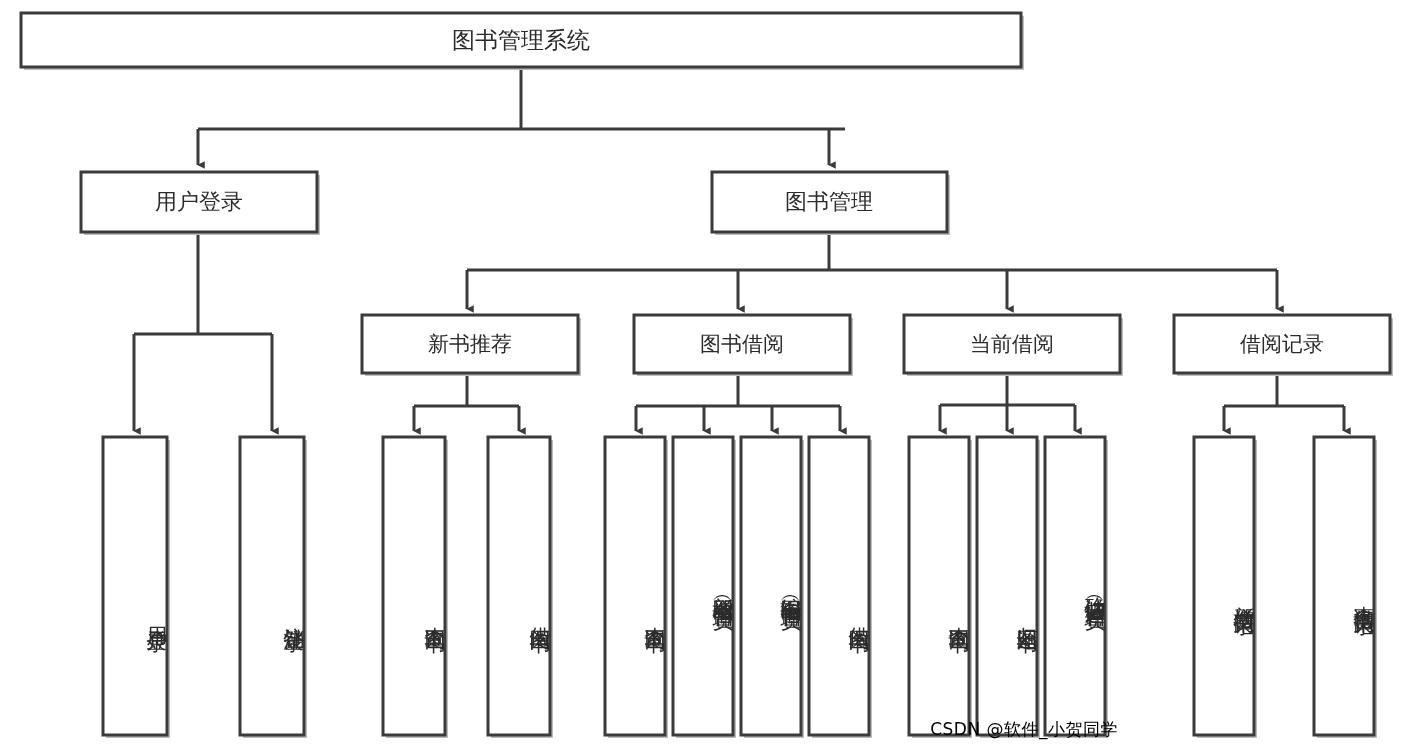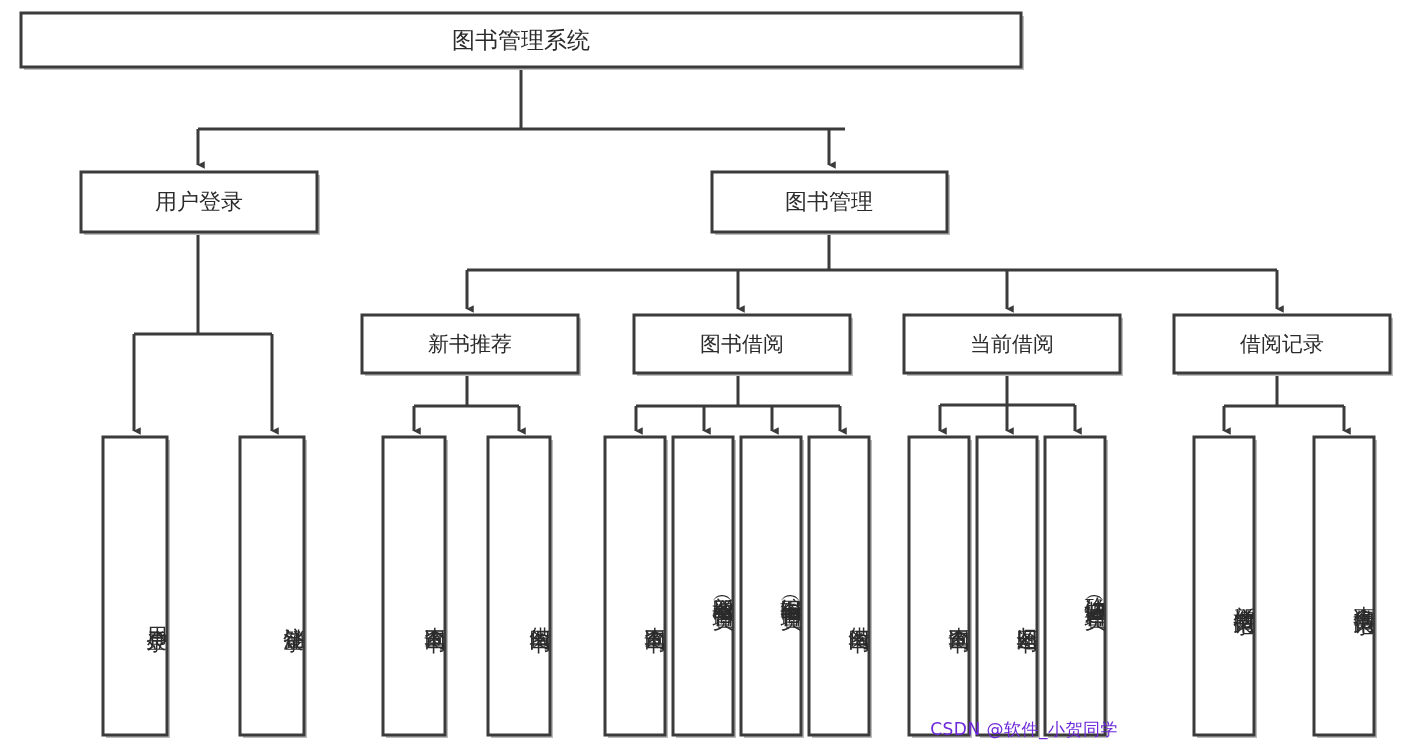--- a/index.html
+++ b/index.html
@@ -66,21 +66,21 @@
     justify-content: center;
     white-space: nowrap;
     pointer-events: none;
   }
   .watermark {
     position: absolute;
     right: 10px;
     bottom: 6px;
     font-family: "DejaVu Sans", "Liberation Sans", sans-serif;
     font-size: 17px;
-    color: #6d28d9;
+    color: #000000;
     white-space: nowrap;
     letter-spacing: 0.5px;
     margin-left: 23px;
   }
 </style>
 </head>
 <body>
 
 <div id="diagram-root">
 

